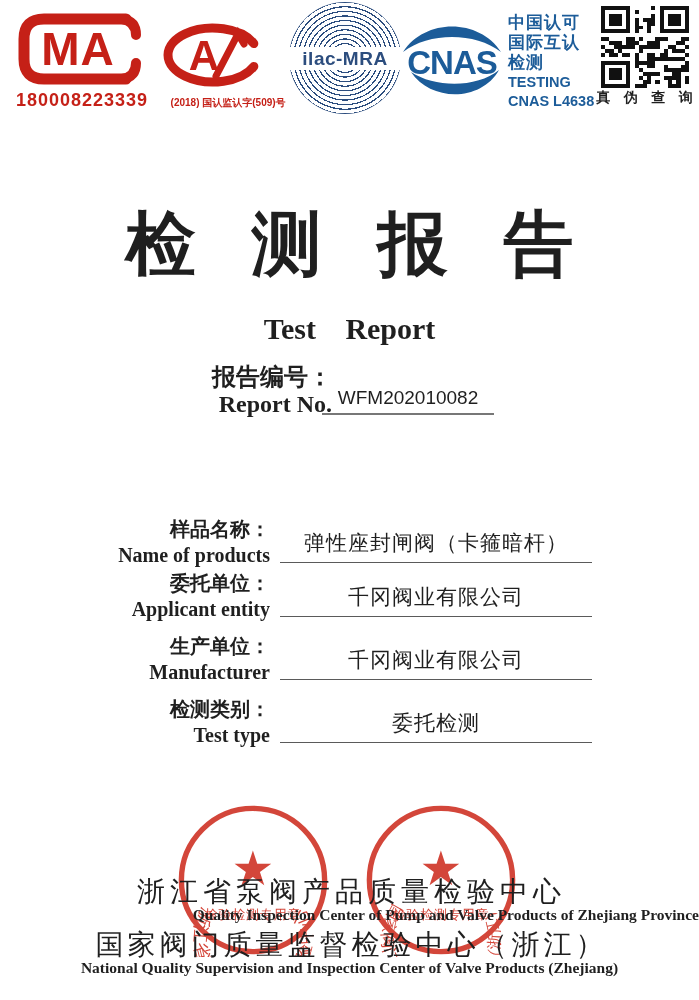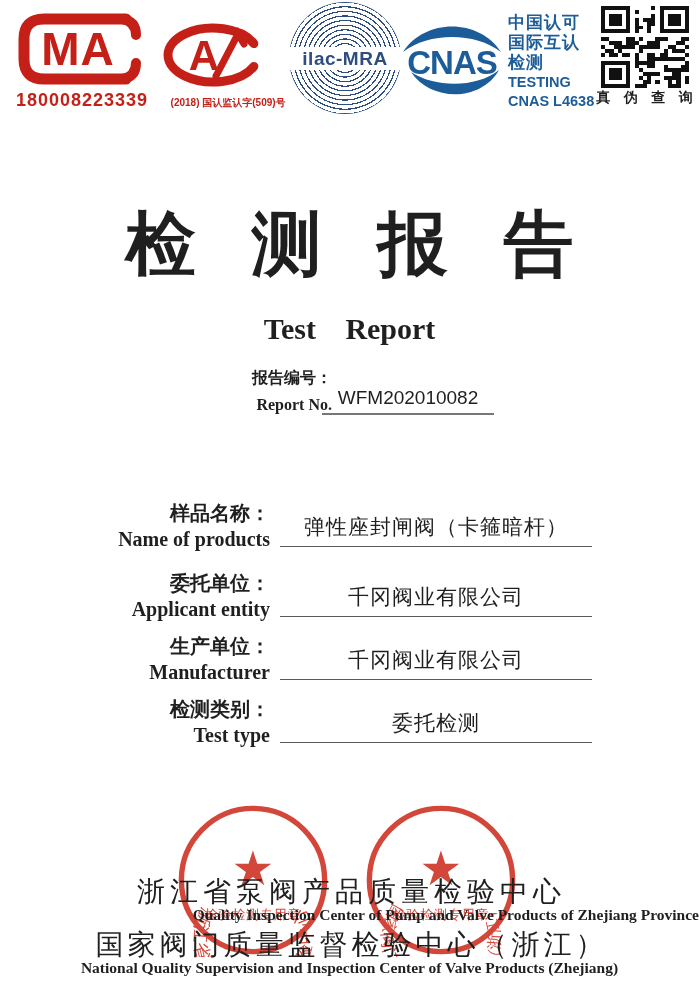--- a/index.html
+++ b/index.html
@@ -62,21 +62,21 @@
     letter-spacing:0.8em;transform:translateX(28px);
     white-space:nowrap;
   }
   .title-en{
     position:absolute;left:0;top:296px;width:100%;
     text-align:center;font-size:30px;font-weight:bold;word-spacing:22px;margin-top:16px;
   }
   
   .report-label{
     position:absolute;left:130px;top:364px;width:202px;
-    text-align:right;font-weight:bold;font-size:16px;line-height:27px;
+    text-align:right;font-weight:bold;font-size:24px;line-height:27px;
   }
   .report-value{
     position:absolute;left:322px;top:387px;width:172px;
     text-align:center;font-size:19px;
     font-family:Liberation Sans, sans-serif;
     border-bottom:2px solid #777;padding-bottom:4px;
   }
   
   .field-row{position:absolute;left:0;width:699px;height:58px;}
   .f-label{
@@ -278,21 +278,21 @@
 
   <div class="title-zh">检测报告</div>
   <div class="title-en">Test Report</div>
 
   <div class="report-label">
     <div>报告编号：</div>
     <div>Report No.</div>
   </div>
   <div class="report-value">WFM202010082</div>
 
-  <div class="field-row" style="top:500px;padding-left:48px;">
+  <div class="field-row" style="top:516px;padding-left:48px;">
     <div class="f-label">
       <div>样品名称：</div>
       <div>Name of products</div>
     </div>
     <div class="f-value">弹性座封闸阀（卡箍暗杆）</div>
   </div>
 
   <div class="field-row" style="top:570px;">
     <div class="f-label">
       <div>委托单位：</div>

